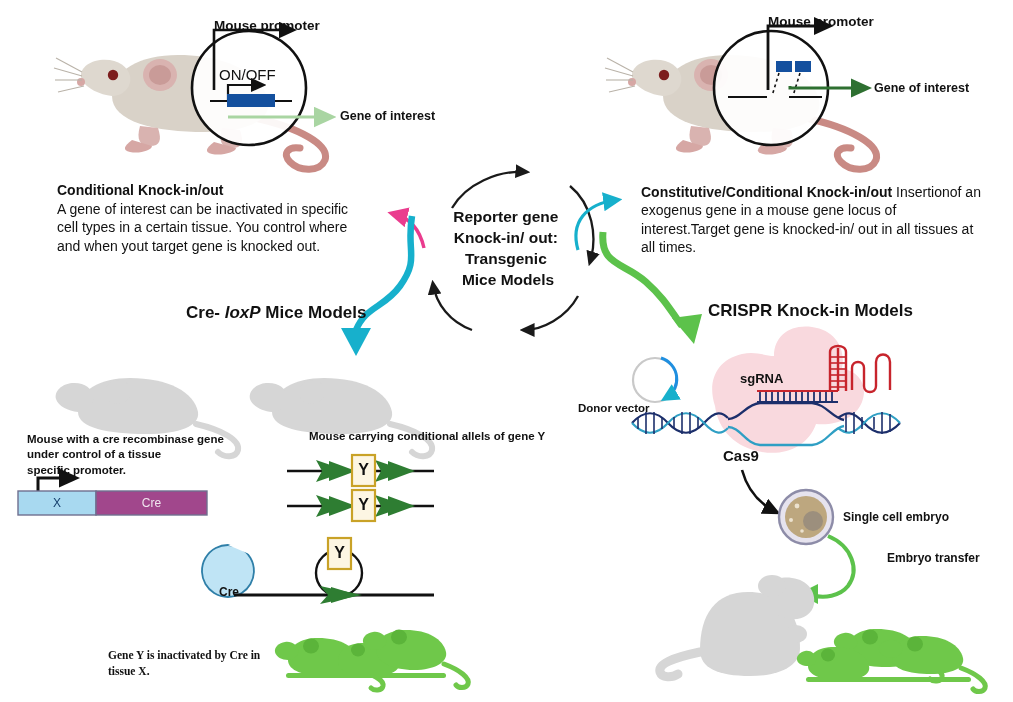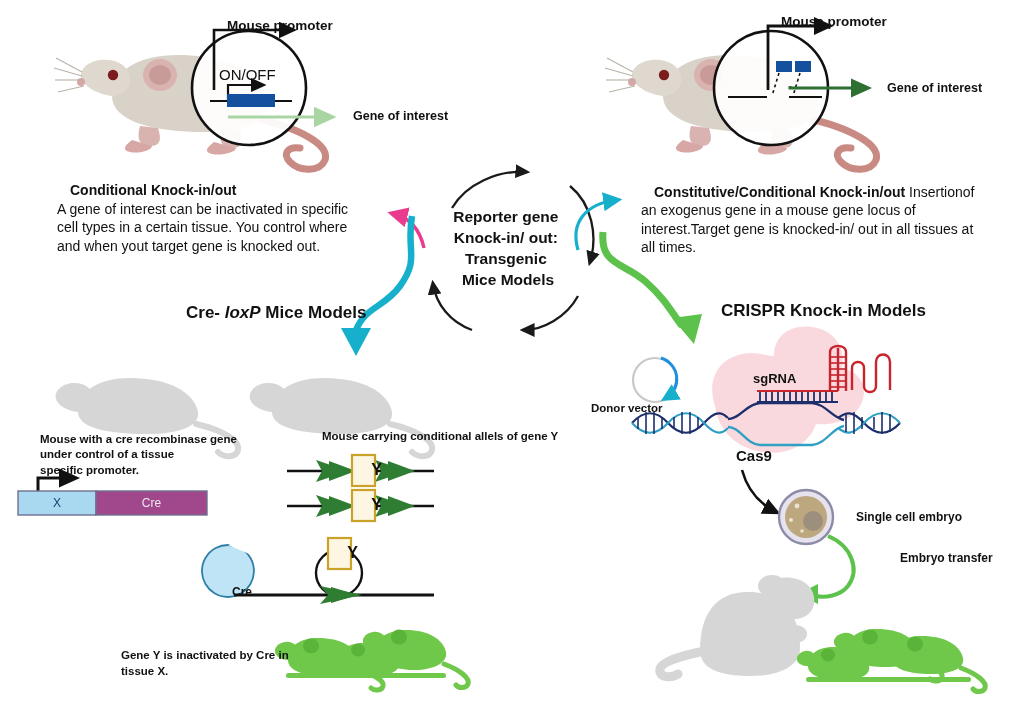--- a/index.html
+++ b/index.html
@@ -2,21 +2,21 @@
 <html><head>
 <meta charset="utf-8">
 <style>
   html,body{margin:0;padding:0;background:#ffffff;}
   body{
     width:1013px;height:702px;position:relative;overflow:hidden;
     font-family:"Liberation Sans","DejaVu Sans",sans-serif;
     color:#111111;
   }
   .txt{position:absolute;line-height:1.18;white-space:pre-wrap;}
-  .bold{font-weight:bold;margin-left:13px;}
+  .bold{font-weight:bold;}
   .ital{font-style:italic;}
   svg{display:block;overflow:visible;}
   .canvas{position:absolute;left:0;top:0;width:1013px;height:702px;}
 </style>
 </head>
 <body>
 
 <svg class="canvas" viewBox="0 0 1013 702">
   <defs>
     <marker id="ah-black" markerWidth="7" markerHeight="7" refX="5" refY="3.2" orient="auto">
@@ -365,21 +365,21 @@
 
 <div class="txt" style="left:18px;top:496px;width:78px;text-align:center;font-size:12px;color:#16406e;">X</div>
 <div class="txt" style="left:96px;top:496px;width:111px;text-align:center;font-size:12px;color:#f0e6ef;">Cre</div>
 
 <div class="txt bold" style="left:352px;top:461px;width:23px;text-align:center;font-size:16px;">Y</div>
 <div class="txt bold" style="left:352px;top:496px;width:23px;text-align:center;font-size:16px;">Y</div>
 <div class="txt bold" style="left:328px;top:544px;width:23px;text-align:center;font-size:16px;">Y</div>
 
 <div class="txt bold" style="left:206px;top:585px;width:46px;text-align:center;font-size:12px;">Cre</div>
 
-<div class="txt bold" style="left:108px;top:648px;font-size:11.5px;line-height:1.38;">Gene Y is inactivated by Cre in
+<div class="txt bold" style="left:108px;top:648px;font-size:11.5px;line-height:1.38;font-family:Liberation Serif, serif;">Gene Y is inactivated by Cre in
 tissue X.</div>
 
 <div class="txt bold" style="left:708px;top:301px;font-size:17px;">CRISPR Knock-in Models</div>
 
 <div class="txt bold" style="left:578px;top:402px;font-size:11.5px;text-align:right;">Donor vector</div>
 <div class="txt bold" style="left:740px;top:371px;font-size:13px;">sgRNA</div>
 <div class="txt bold" style="left:723px;top:447px;font-size:15px;">Cas9</div>
 <div class="txt bold" style="left:843px;top:510px;font-size:12px;">Single cell embryo</div>
 <div class="txt bold" style="left:887px;top:551px;font-size:12px;">Embryo transfer</div>
 <div class="txt bold" style="left:711px;top:706px;font-size:17px;text-align:right;">Pseudopregnant female</div>

